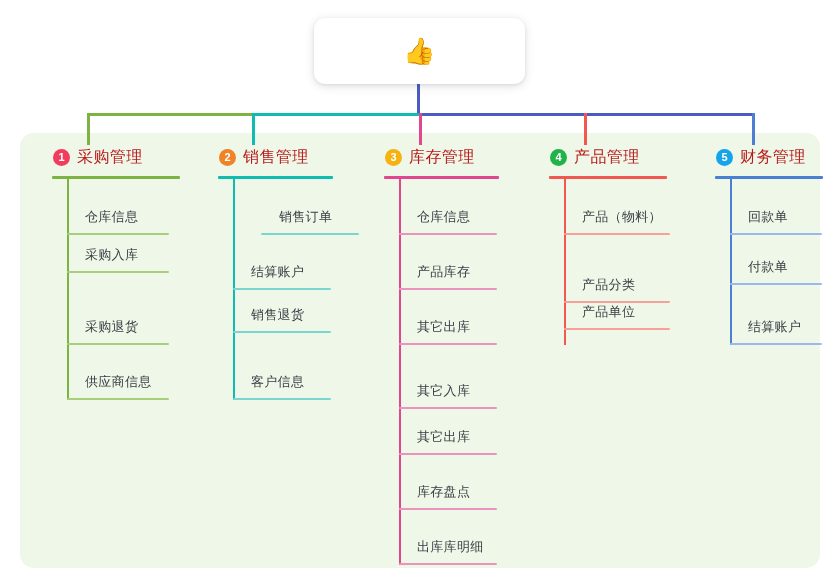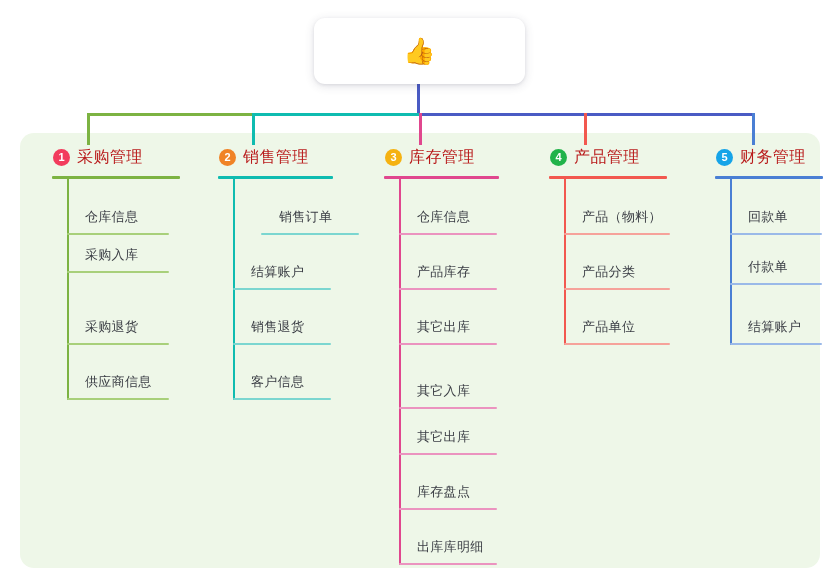--- a/index.html
+++ b/index.html
@@ -186,21 +186,21 @@
         <div class="col-underline" style="width: 115px; background: rgb(15, 188, 176);"></div>
         <div class="col-spine" style="height: 222px; background: rgb(15, 188, 176);"></div>
         <div class="child" style="top: 56px; width: 98px; margin-left: 28px;">
           <span class="child-label">销售订单</span>
           <div class="child-underline" style="width: 98px; background: rgb(123, 214, 208);"></div>
         </div>
         <div class="child" style="top: 111px; width: 98px;">
           <span class="child-label">结算账户</span>
           <div class="child-underline" style="width: 98px; background: rgb(123, 214, 208);"></div>
         </div>
-        <div class="child" style="top: 166px; width: 98px;">
+        <div class="child" style="top: 154px; width: 98px;">
           <span class="child-label">销售退货</span>
           <div class="child-underline" style="width: 98px; background: rgb(123, 214, 208);"></div>
         </div>
         <div class="child" style="top: 221px; width: 98px; text-align: right;">
           <span class="child-label">客户信息</span>
           <div class="child-underline" style="width: 98px; background: rgb(123, 214, 208);"></div>
         </div>
       </div>
       <div class="column" style="left: 366px;">
         <div class="col-header">
@@ -242,25 +242,25 @@
         <div class="col-header">
           <span class="badge" style="background: rgb(33, 179, 74);">4</span>
           <span class="col-title">产品管理</span>
         </div>
         <div class="col-underline" style="width: 118px; background: rgb(242, 88, 79);"></div>
         <div class="col-spine" style="height: 167px; background: rgb(242, 88, 79);"></div>
         <div class="child" style="top: 56px; width: 106px;">
           <span class="child-label">产品（物料）</span>
           <div class="child-underline" style="width: 106px; background: rgb(246, 162, 154);"></div>
         </div>
-        <div class="child" style="top: 111px; width: 106px;">
+        <div class="child" style="top: 124px; width: 106px;">
           <span class="child-label">产品分类</span>
           <div class="child-underline" style="width: 106px; background: rgb(246, 162, 154);"></div>
         </div>
-        <div class="child" style="top: 166px; width: 106px;">
+        <div class="child" style="top: 151px; width: 106px;">
           <span class="child-label">产品单位</span>
           <div class="child-underline" style="width: 106px; background: rgb(246, 162, 154);"></div>
         </div>
       </div>
       <div class="column" style="left: 697px;">
         <div class="col-header">
           <span class="badge" style="background: rgb(22, 164, 232);">5</span>
           <span class="col-title">财务管理</span>
         </div>
         <div class="col-underline" style="width: 108px; background: rgb(74, 127, 212);"></div>

